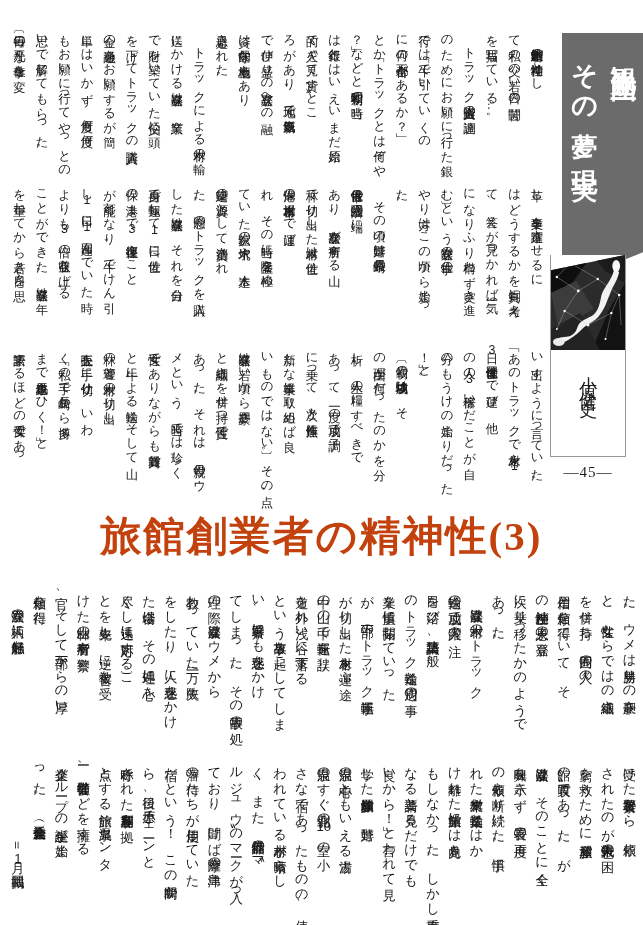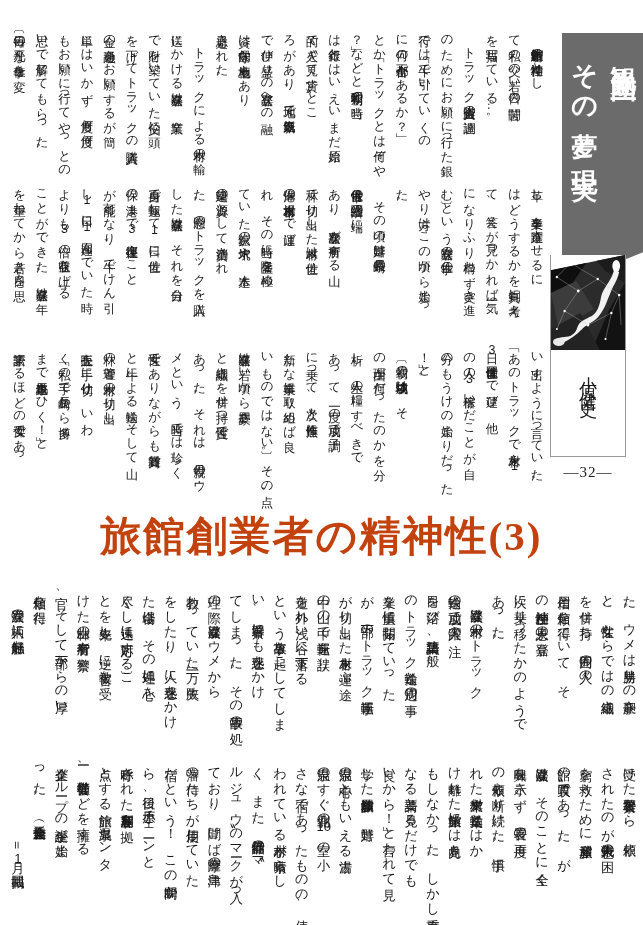--- a/index.html
+++ b/index.html
@@ -89,21 +89,21 @@
             <circle cx="62" cy="58" r="1.2"></circle>
               <circle cx="20" cy="8" r="1.1"></circle>
             <circle cx="56" cy="84" r="1.1"></circle>
               <circle cx="6" cy="74" r="1.0"></circle>
           </g>
         </svg>
       </div>
       <div class="author">小原健史</div>
     </div>
 
-    <div class="pagenum">―32―</div>
+    <div class="pagenum">―45―</div>
   </div>
 
   <section>
     <div class="band band-top" id="band1">
         <p class="vcol">　旅館創業者の精神性とし</p>
         <p class="vcol">て私の父の若い日々の苦闘</p>
         <p class="vcol">を描写している…。</p>
         <p class="vcol">　トラック購入資金の調達</p>
         <p class="vcol">のためにお願いに行った銀</p>
         <p class="vcol">行では「牛で引いていくの</p>

